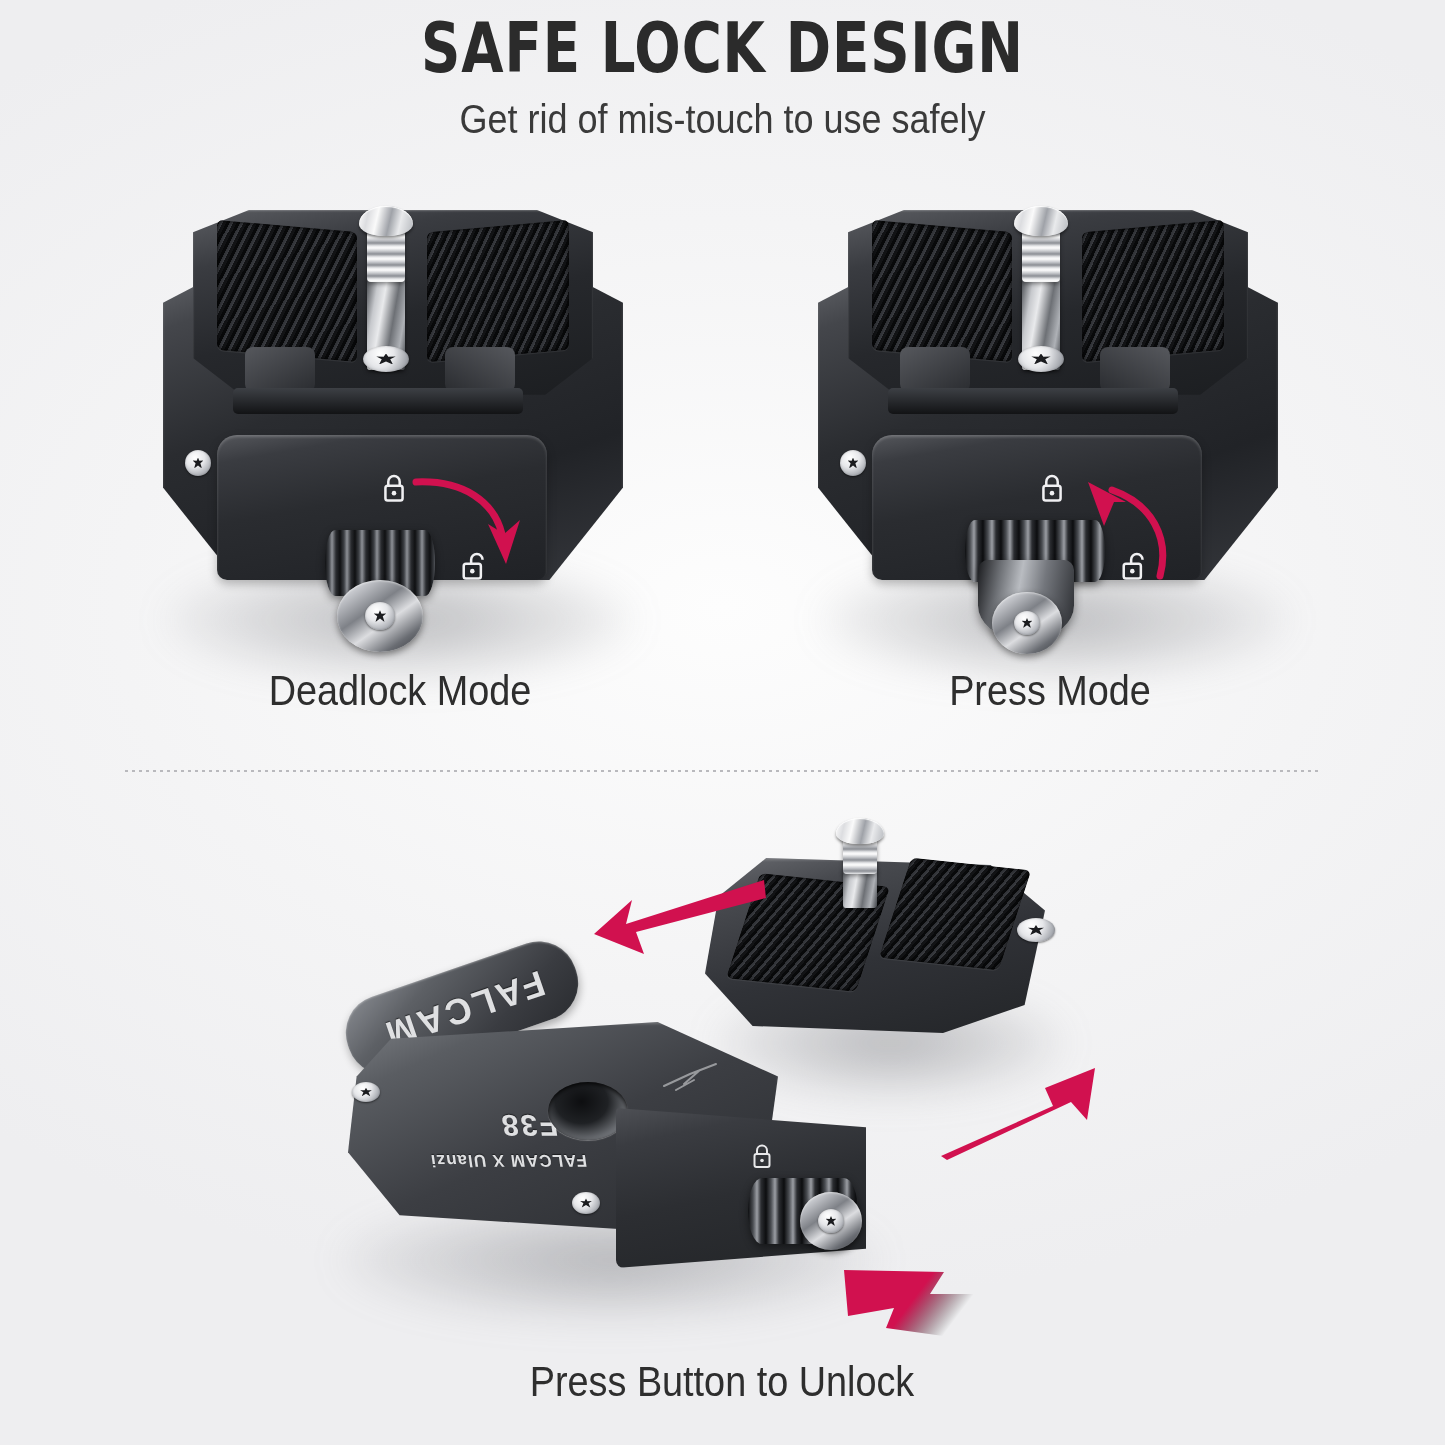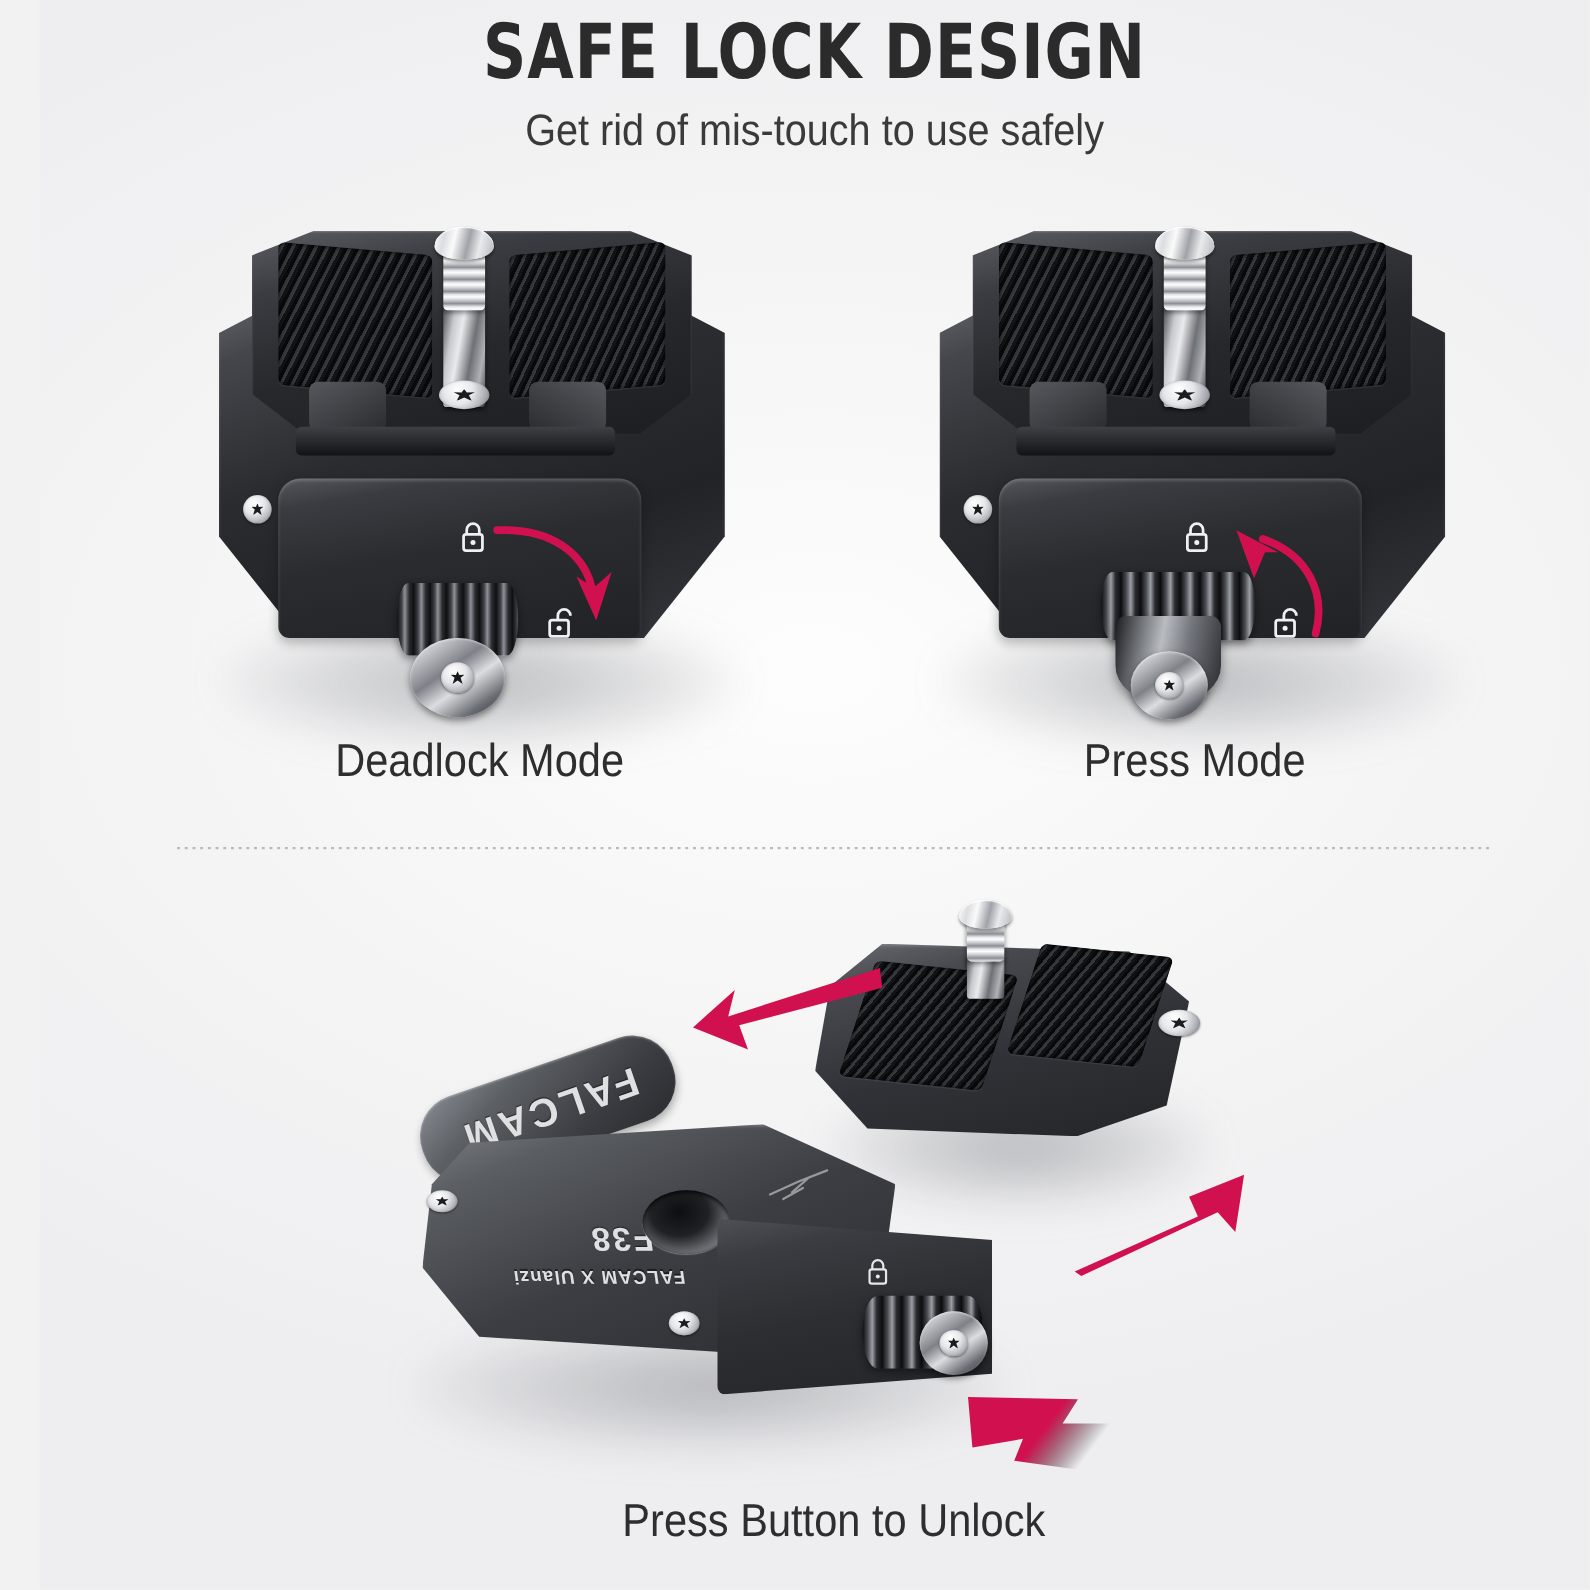--- a/index.html
+++ b/index.html
@@ -6,21 +6,20 @@
   body{
     width:1445px;height:1445px;
     background:#f2f2f3;
     font-family:"Liberation Sans","DejaVu Sans",sans-serif;
     overflow:hidden;
     position:relative;
   }
   #stage{position:absolute;inset:0;
     background:
       radial-gradient(ellipse 1100px 700px at 50% 42%, #fdfdfd 0%, #f4f4f5 55%, #eeeef0 100%);
-    margin-left: 36px;
   }
 
   
   .title{
     position:absolute;left:0;right:0;top:14px;text-align:center;
     font-size:69px;line-height:1;font-weight:700;color:#2b2b2b;
     letter-spacing:1px;
     transform:scaleX(.88);
     font-family:"DejaVu Sans Condensed","Liberation Sans",sans-serif;
   }

